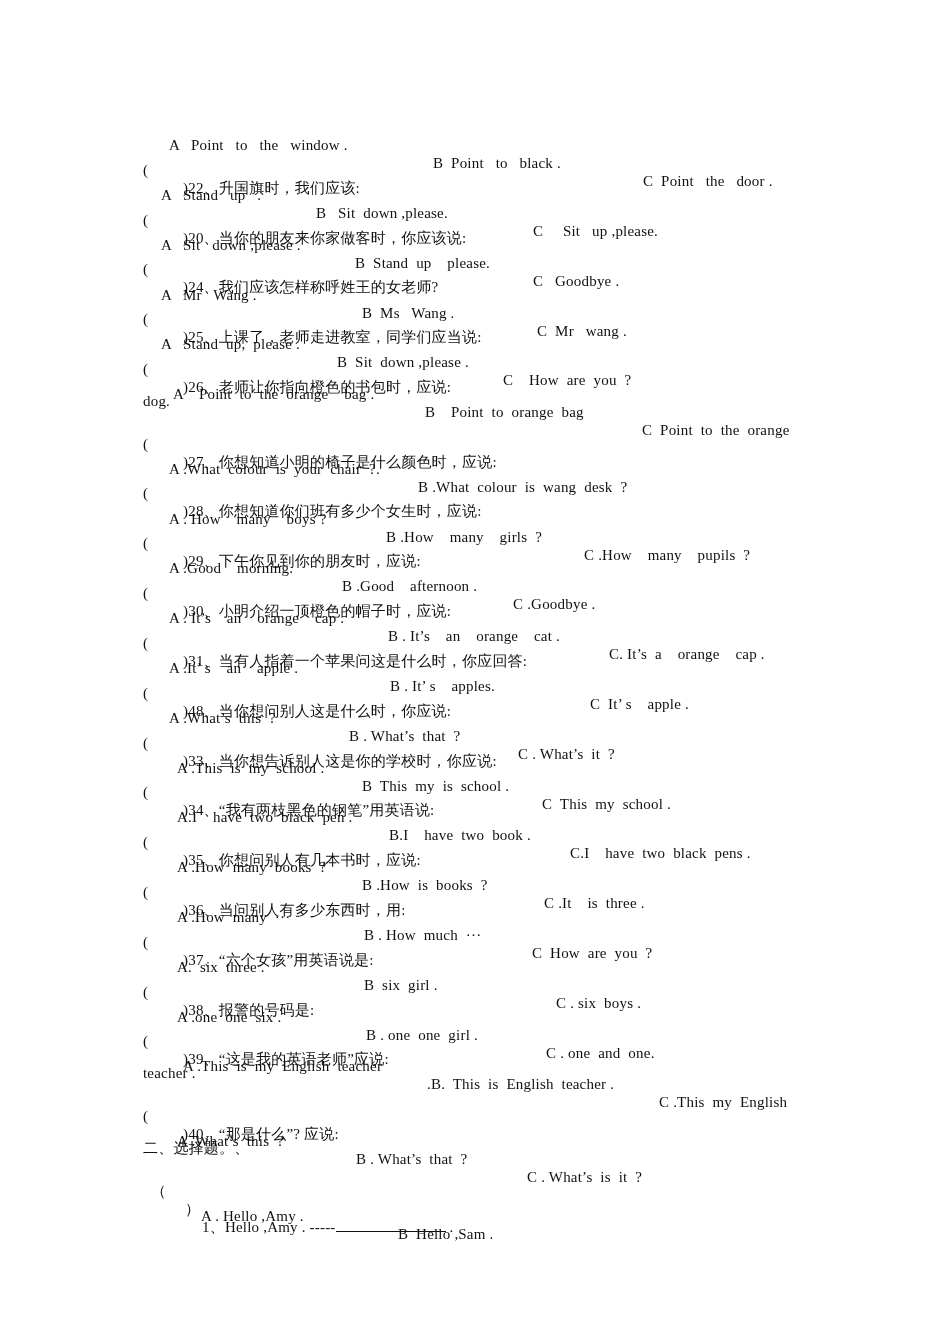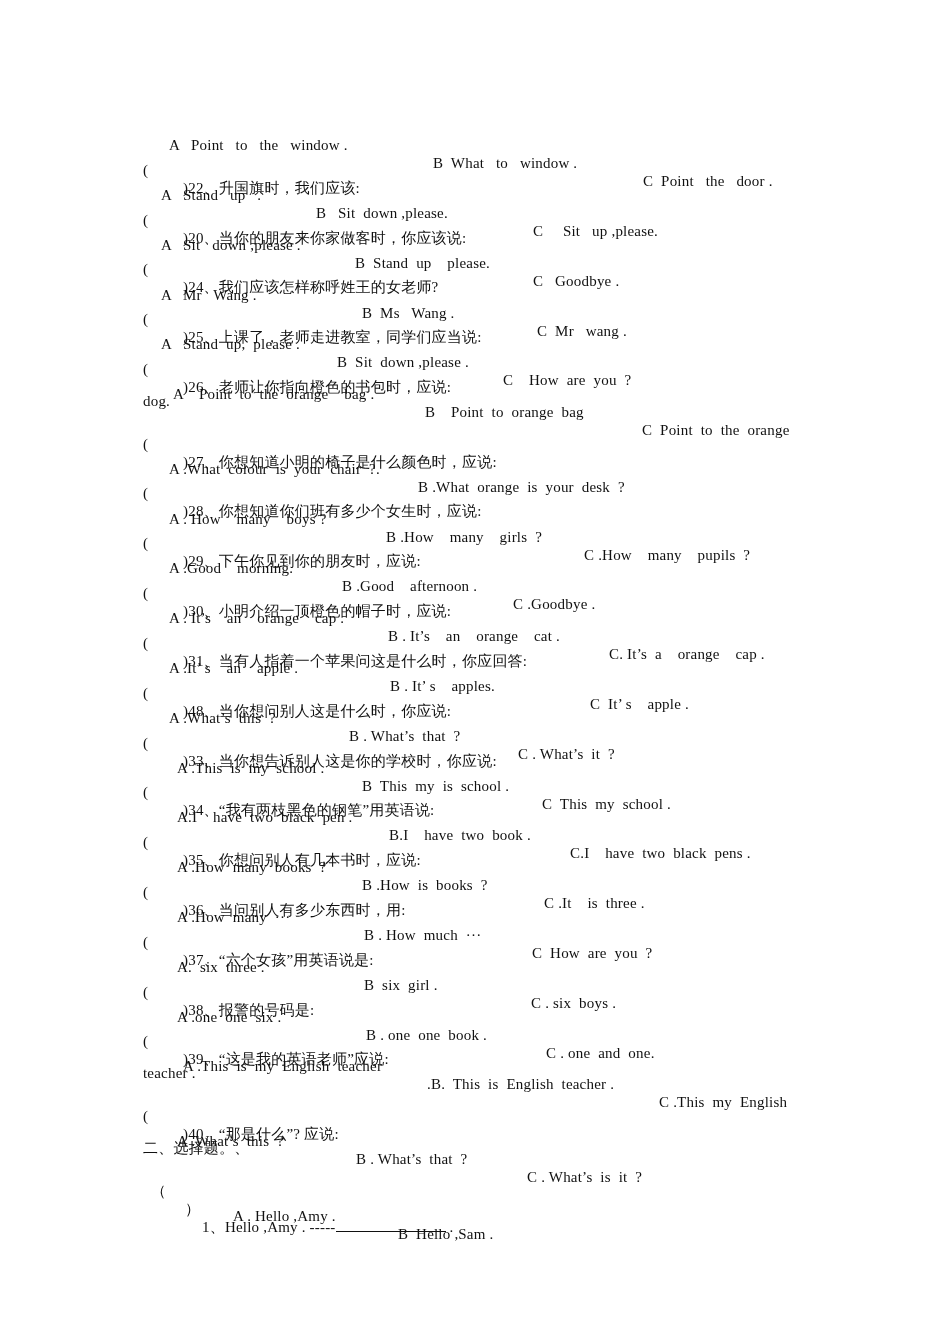--- a/index.html
+++ b/index.html
@@ -10,21 +10,21 @@
   .opt { position: absolute; white-space: pre; }
   .blank { display: inline-block; width: 110px; border-bottom: 1.3px solid #111; height: 13px; vertical-align: baseline; }
 </style>
 </head>
 <body>
 
 <div class="page">
 
   <div class="line" style="top:118px;left:0">
     <span class="opt" style="left:169px">A   Point   to   the   window .</span>
-    <span class="opt" style="left:433px">B  What   to   window .</span>
+    <span class="opt" style="left:433px">B  Point   to   black .</span>
     <span class="opt" style="left:643px">C  Point   the   door .</span>
   </div>
 
   <div class="line" style="top:143px;left:0">
     <span class="opt" style="left:143px">(</span>
     <span class="opt" style="left:183px">)22、升国旗时，我们应该:</span>
   </div>
   <div class="line" style="top:168px;left:0">
     <span class="opt" style="left:161px">A   Stand   up   .</span>
     <span class="opt" style="left:316px">B   Sit  down ,please.</span>
@@ -71,21 +71,21 @@
     <span class="opt" style="left:642px">C  Point  to  the  orange</span>
   </div>
   <div class="line" style="top:392px;left:143px">dog.</div>
 
   <div class="line" style="top:417px;left:0">
     <span class="opt" style="left:143px">(</span>
     <span class="opt" style="left:183px">)27、你想知道小明的椅子是什么颜色时，应说:</span>
   </div>
   <div class="line" style="top:442px;left:0">
     <span class="opt" style="left:169px">A .What  colour  is  your  chair  ?.</span>
-    <span class="opt" style="left:418px">B .What  orange  is  your  desk  ?</span>
+    <span class="opt" style="left:418px">B .What  colour  is  wang  desk  ?</span>
   </div>
 
   <div class="line" style="top:466px;left:0">
     <span class="opt" style="left:143px">(</span>
     <span class="opt" style="left:183px">)28、你想知道你们班有多少个女生时，应说:</span>
   </div>
   <div class="line" style="top:492px;left:0">
     <span class="opt" style="left:169px">A . How    many    boys ?</span>
     <span class="opt" style="left:386px">B .How    many    girls  ?</span>
     <span class="opt" style="left:584px">C .How    many    pupils  ?</span>
@@ -171,30 +171,30 @@
     <span class="opt" style="left:532px">C  How  are  you  ?</span>
   </div>
 
   <div class="line" style="top:915px;left:0">
     <span class="opt" style="left:143px">(</span>
     <span class="opt" style="left:183px">)37、“六个女孩”用英语说是:</span>
   </div>
   <div class="line" style="top:940px;left:0">
     <span class="opt" style="left:177px">A.  six  three .</span>
     <span class="opt" style="left:364px">B  six  girl .</span>
-    <span class="opt" style="left:531px">C . six  boys .</span>
+    <span class="opt" style="left:556px">C . six  boys .</span>
   </div>
 
   <div class="line" style="top:965px;left:0">
     <span class="opt" style="left:143px">(</span>
     <span class="opt" style="left:183px">)38、报警的号码是:</span>
   </div>
   <div class="line" style="top:990px;left:0">
     <span class="opt" style="left:177px">A .one  one  six .</span>
-    <span class="opt" style="left:366px">B . one  one  book .</span>
+    <span class="opt" style="left:366px">B . one  one  girl .</span>
     <span class="opt" style="left:546px">C . one  and  one.</span>
   </div>
 
   <div class="line" style="top:1014px;left:0">
     <span class="opt" style="left:143px">(</span>
     <span class="opt" style="left:183px">)39、“这是我的英语老师”应说:</span>
   </div>
   <div class="line" style="top:1039px;left:0">
     <span class="opt" style="left:183px">A .This  is  my  English  teacher</span>
     <span class="opt" style="left:427px">.B.  This  is  English  teacher .</span>
@@ -213,17 +213,17 @@
   </div>
 
   <div class="line" style="top:1139px;left:143px">二、选择题。、</div>
 
   <div class="line" style="top:1164px;left:0">
     <span class="opt" style="left:151px">（</span>
     <span class="opt" style="left:185px">）</span>
     <span class="opt" style="left:202px"><span>1、Hello ,Amy . -----</span><span class="blank"></span><span> .</span></span>
   </div>
   <div class="line" style="top:1189px;left:0">
-    <span class="opt" style="left:233px">A . Hello ,Amy .</span>
+    <span class="opt" style="left:201px">A . Hello ,Amy .</span>
     <span class="opt" style="left:398px">B  Hello ,Sam .</span>
   </div>
 
 </div>
 
 </body></html>

